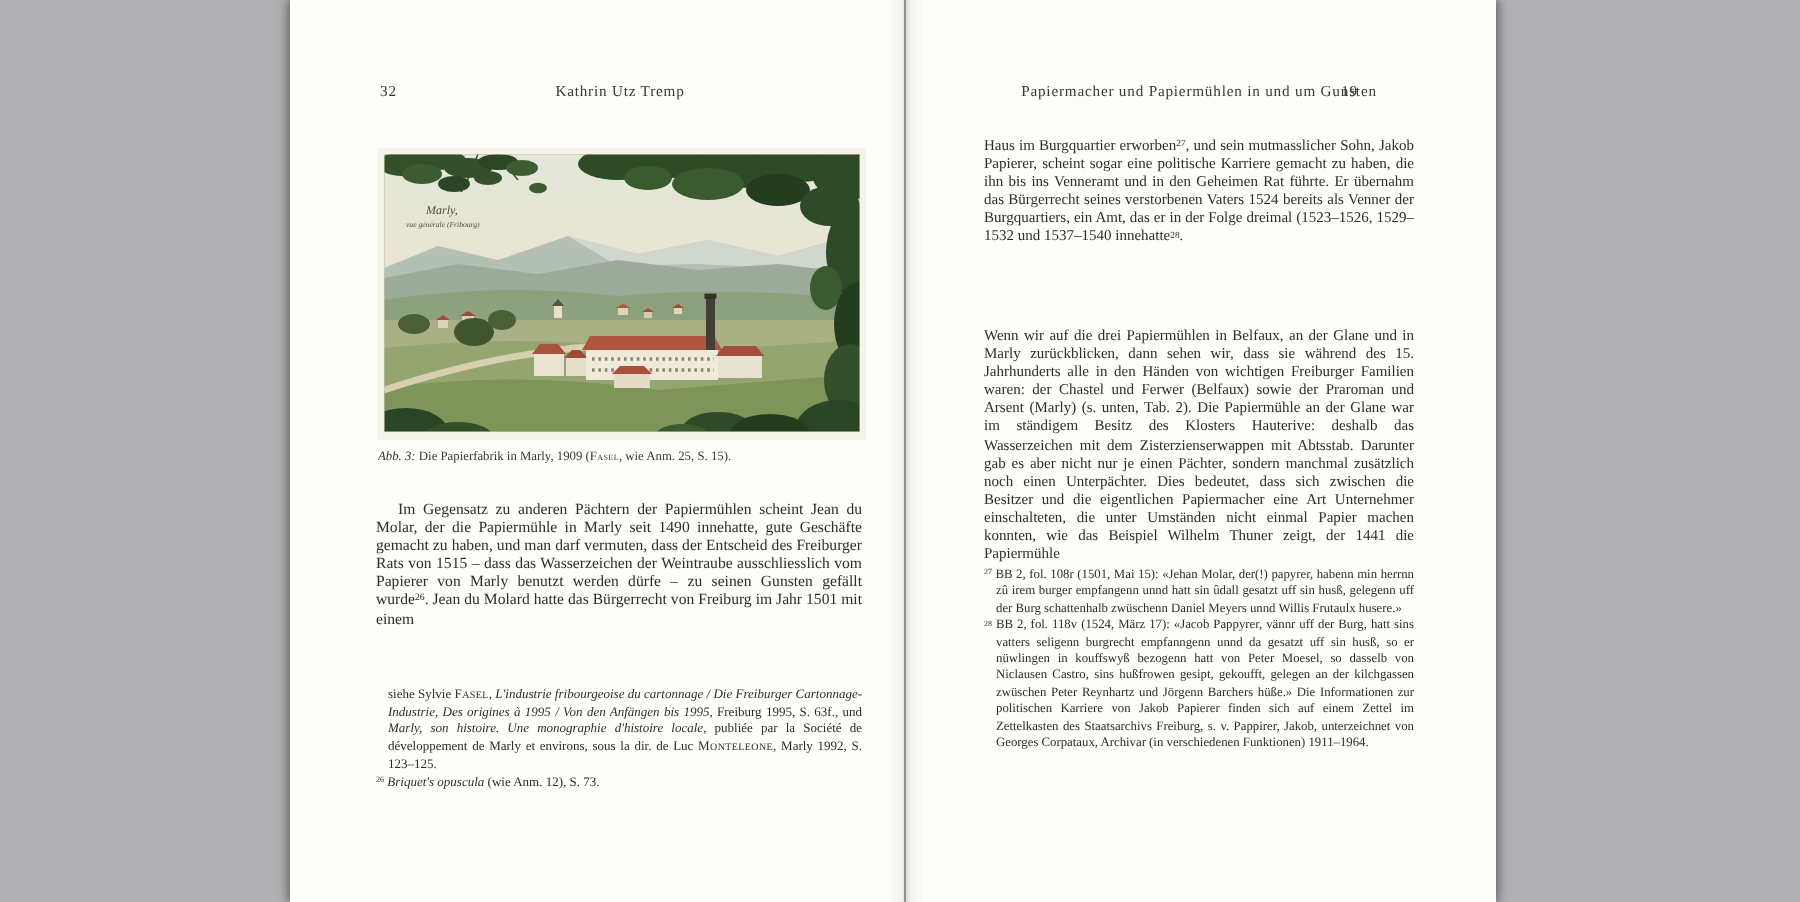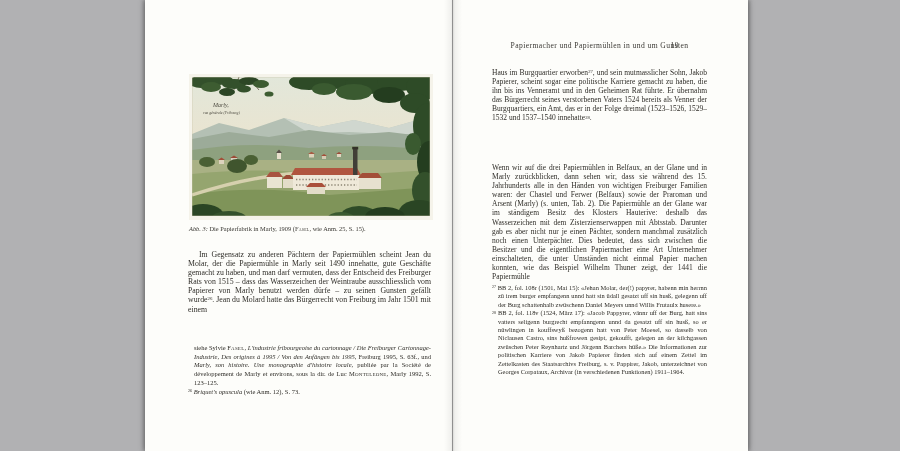--- a/index.html
+++ b/index.html
@@ -76,20 +76,24 @@
   .run-i{font-style:italic;}
   .run-sc{font-variant:small-caps;letter-spacing:.2px;}
 </style>
 </head>
 <body>
 
 <div class="book">
 
   <div class="page page-left">
 
+    <div class="running hdr-left">
+      <span class="pagenum">32</span>
+      <span class="rtitle">Kathrin Utz Tremp</span>
+    </div>
 
     <div class="figure">
       <svg width="244" height="146" viewBox="0 0 244 146">
         <defs>
           <linearGradient id="sky" x1="0" y1="0" x2="0" y2="1">
             <stop offset="0" stop-color="#e2e7da"></stop>
             <stop offset="1" stop-color="#ece3cd"></stop>
           </linearGradient>
           <clipPath id="photo">
               <rect x="3" y="3" width="238" height="139"></rect>

